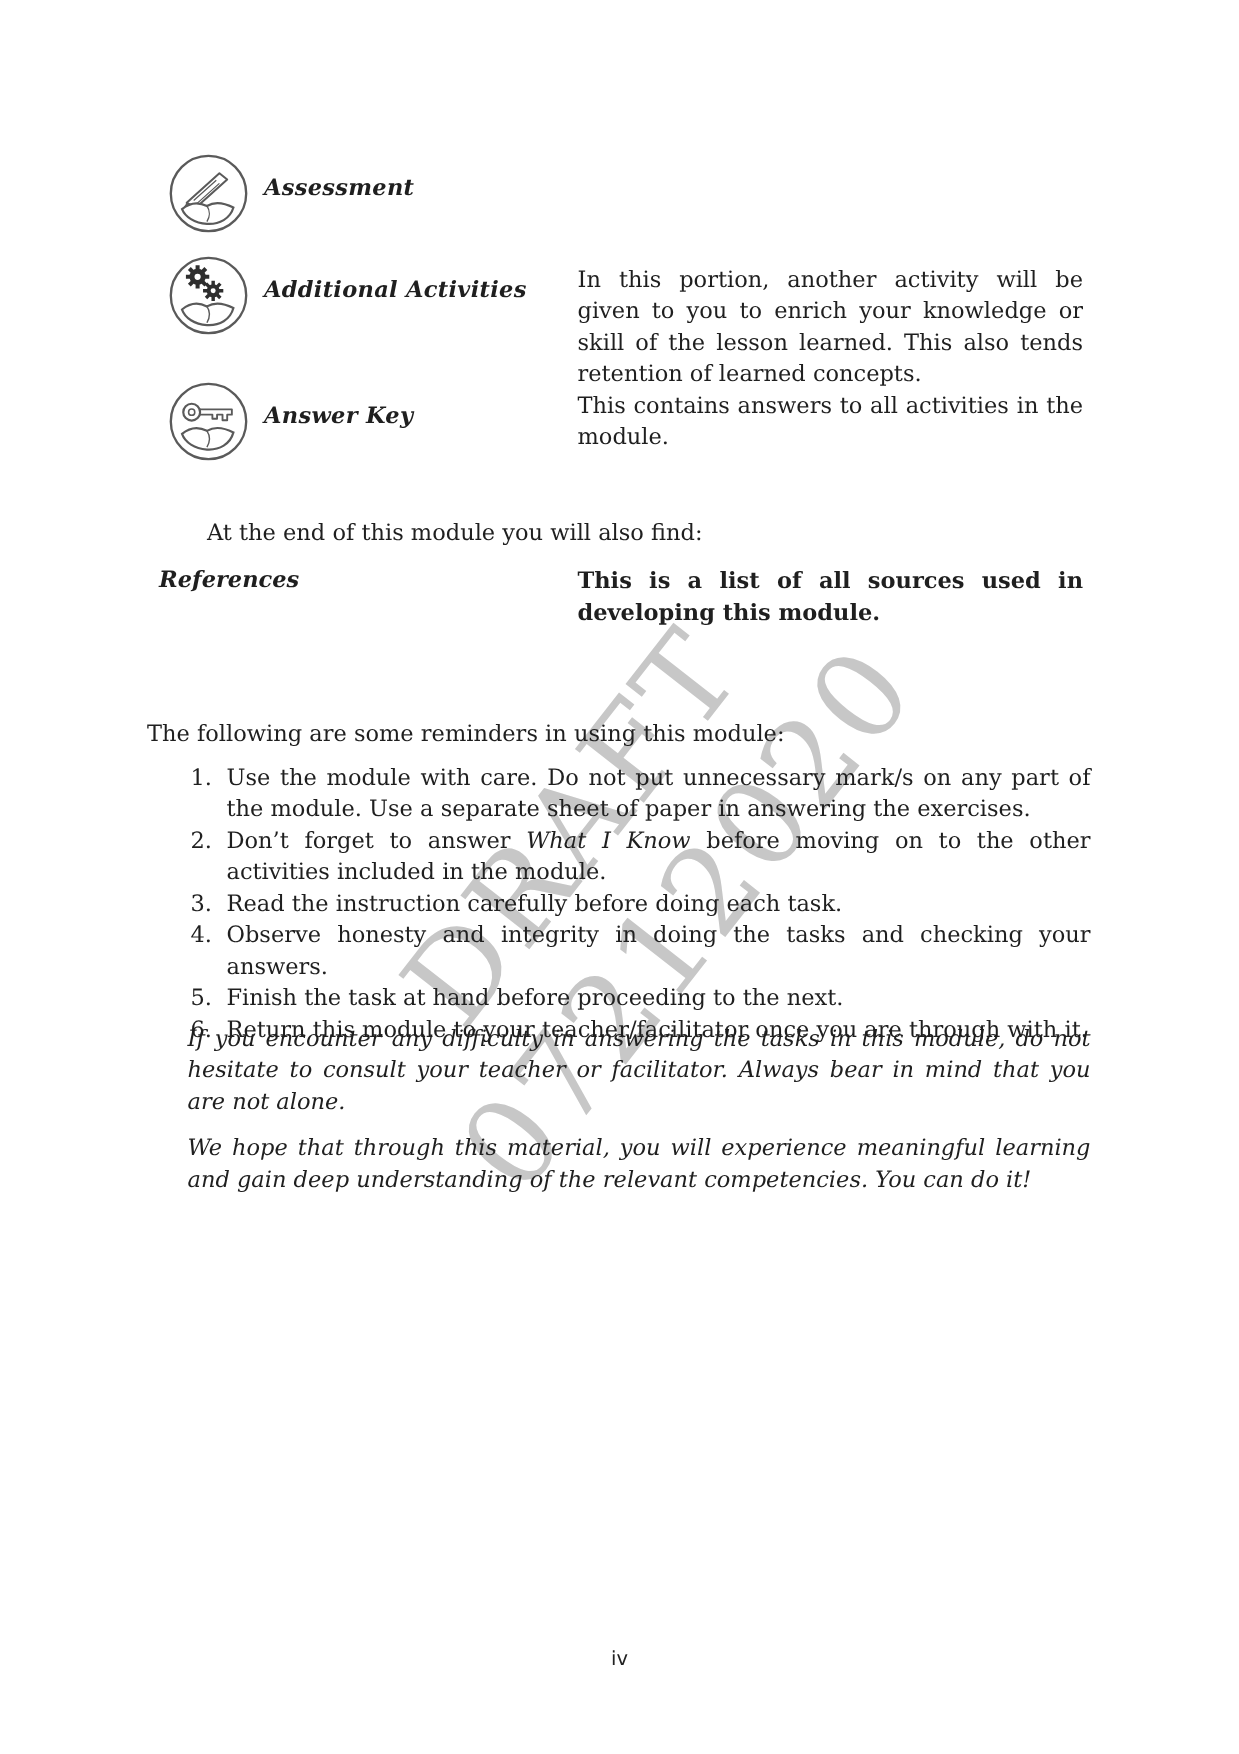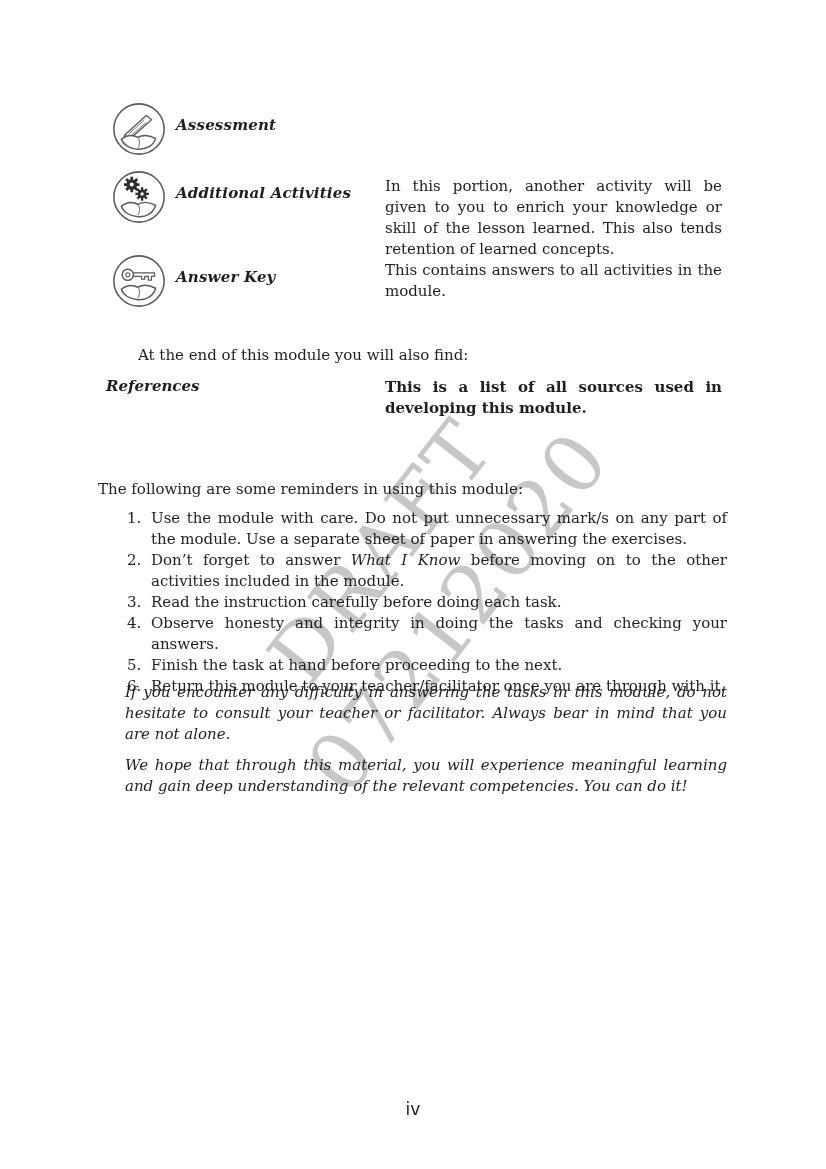--- a/index.html
+++ b/index.html
@@ -61,21 +61,21 @@
   .para {
     margin-left: 27px; width: 602px;
     font-size: 15px; line-height: 21px; text-align: justify; font-style: italic;
   }
 
   
   .footer-page-num {
     position: absolute; left: 0; top: 1099px; width: 826px;
     text-align: center;
     font-family: "DejaVu Sans", "Liberation Sans", sans-serif;
-    font-size: 17px; color: #222222; z-index: 2;
+    font-size: 13px; color: #222222; z-index: 2;
   }
   .footer-url {
     position: absolute; left: 0; top: 1116px; width: 826px;
     text-align: center;
     font-family: "DejaVu Sans", "Liberation Sans", sans-serif;
     font-size: 19px; letter-spacing: 1px;
     color: #d6d6d6; z-index: 2;
   }
 
   svg { display: block; }

